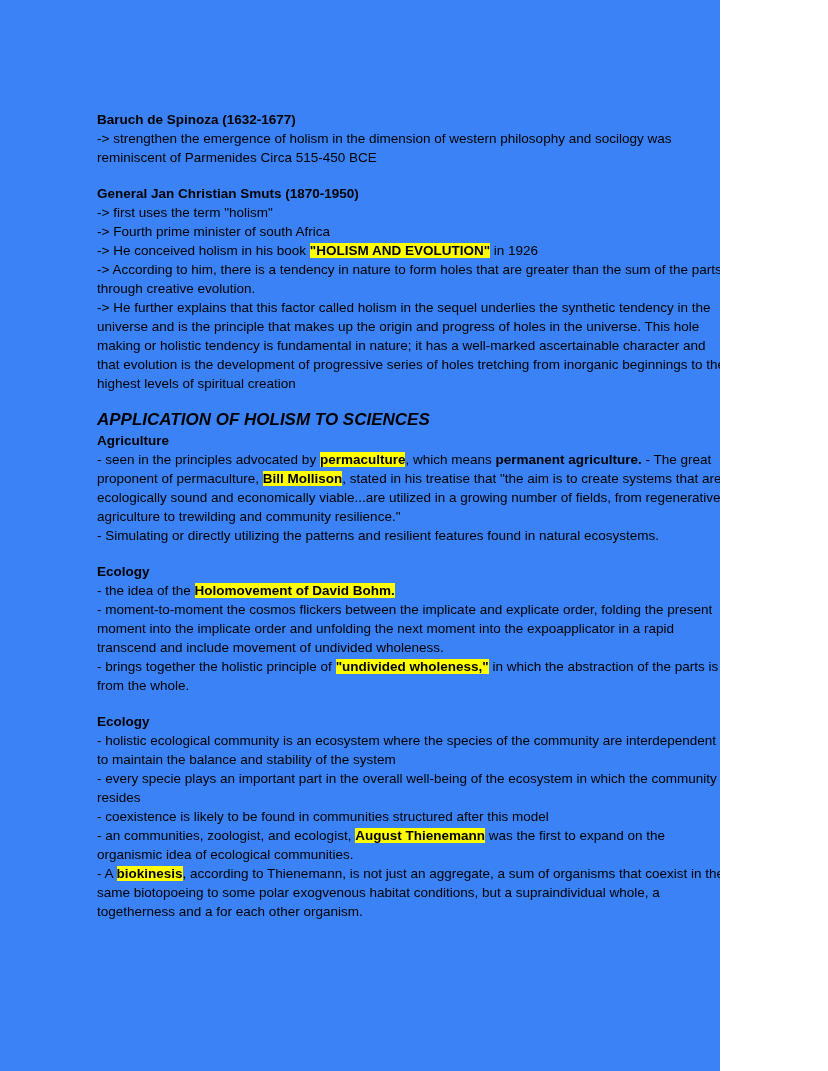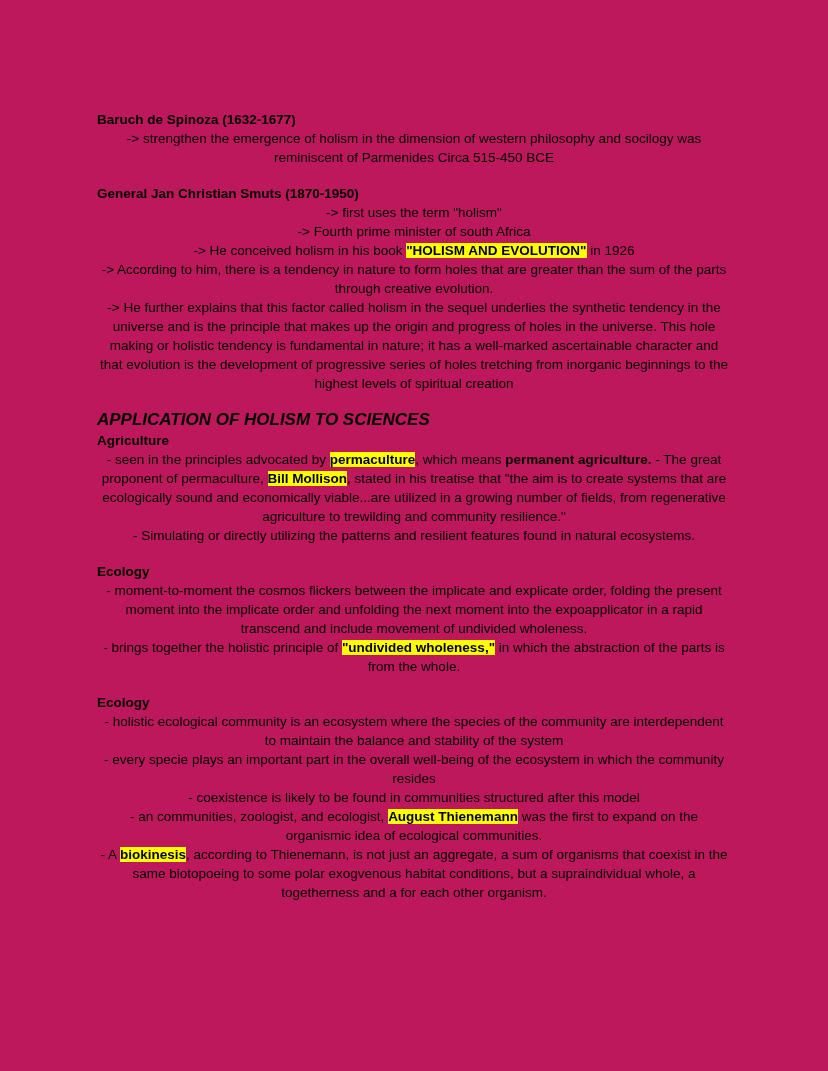--- a/index.html
+++ b/index.html
@@ -2,38 +2,37 @@
 <html><head>
 <meta charset="utf-8">
 <style>
   html, body {
     margin: 0;
     padding: 0;
     background: #ffffff;
   }
   .page {
     position: relative;
-    width: 828px;
+    width: 720px;
     height: 1071px;
-    background: #be185d;
+    background: #3b82f6;
     overflow: hidden;
     font-family: "Liberation Sans", sans-serif;
     color: #000000;
   }
   .content {
     position: absolute;
     top: 110px;
     left: 97px;
     width: 634px;
   }
   .content p {
     margin: 0;
     font-size: 13.5px;
     line-height: 19px;
-    text-align: center;
   }
   .h2 {
     margin: 0;
     font-size: 13.5px;
     line-height: 19px;
     font-weight: bold;
   }
   .h1 {
     margin: 0;
     font-size: 17px;
@@ -57,20 +56,21 @@
       <p><span>-&gt; first uses the term "holism"</span></p>
       <p><span>-&gt; Fourth prime minister of south Africa</span></p>
       <p><span>-&gt; He conceived holism in his book </span><span class="b hl">"HOLISM AND EVOLUTION"</span><span> in 1926</span></p>
       <p><span>-&gt; According to him, there is a tendency in nature to form holes that are greater than the sum of the parts through creative evolution.</span></p>
       <p><span>-&gt; He further explains that this factor called holism in the sequel underlies the synthetic tendency in the universe and is the principle that makes up the origin and progress of holes in the universe. This hole making or holistic tendency is fundamental in nature; it has a well-marked ascertainable character and that evolution is the development of progressive series of holes tretching from inorganic beginnings to the highest levels of spiritual creation</span></p>
       <div class="h1 gap-before">APPLICATION OF HOLISM TO SCIENCES</div>
       <div class="h2">Agriculture</div>
       <p><span>- seen in the principles advocated by </span><span class="b hl">permaculture</span><span>, which means </span><span class="b">permanent agriculture.</span><span> - The great proponent of permaculture, </span><span class="b hl">Bill Mollison</span><span>, stated in his treatise that "the aim is to create systems that are ecologically sound and economically viable...are utilized in a growing number of fields, from regenerative agriculture to trewilding and community resilience."</span></p>
       <p><span>- Simulating or directly utilizing the patterns and resilient features found in natural ecosystems.</span></p>
       <div class="h2 gap-before">Ecology</div>
+      <p><span>- the idea of the </span><span class="b hl">Holomovement of David Bohm.</span></p>
       <p><span>- moment-to-moment the cosmos flickers between the implicate and explicate order, folding the present moment into the implicate order and unfolding the next moment into the expoapplicator in a rapid transcend and include movement of undivided wholeness.</span></p>
       <p><span>- brings together the holistic principle of </span><span class="b hl">"undivided wholeness,"</span><span> in which the abstraction of the parts is from the whole.</span></p>
       <div class="h2 gap-before">Ecology</div>
       <p><span>- holistic ecological community is an ecosystem where the species of the community are interdependent to maintain the balance and stability of the system</span></p>
       <p><span>- every specie plays an important part in the overall well-being of the ecosystem in which the community resides</span></p>
       <p><span>- coexistence is likely to be found in communities structured after this model</span></p>
       <p><span>- an communities, zoologist, and ecologist, </span><span class="b hl">August Thienemann</span><span> was the first to expand on the organismic idea of ecological communities.</span></p>
       <p><span>- A </span><span class="b hl">biokinesis</span><span>, according to Thienemann, is not just an aggregate, a sum of organisms that coexist in the same biotopoeing to some polar exogvenous habitat conditions, but a supraindividual whole, a togetherness and a for each other organism.</span></p>
     </div>
 </div>

